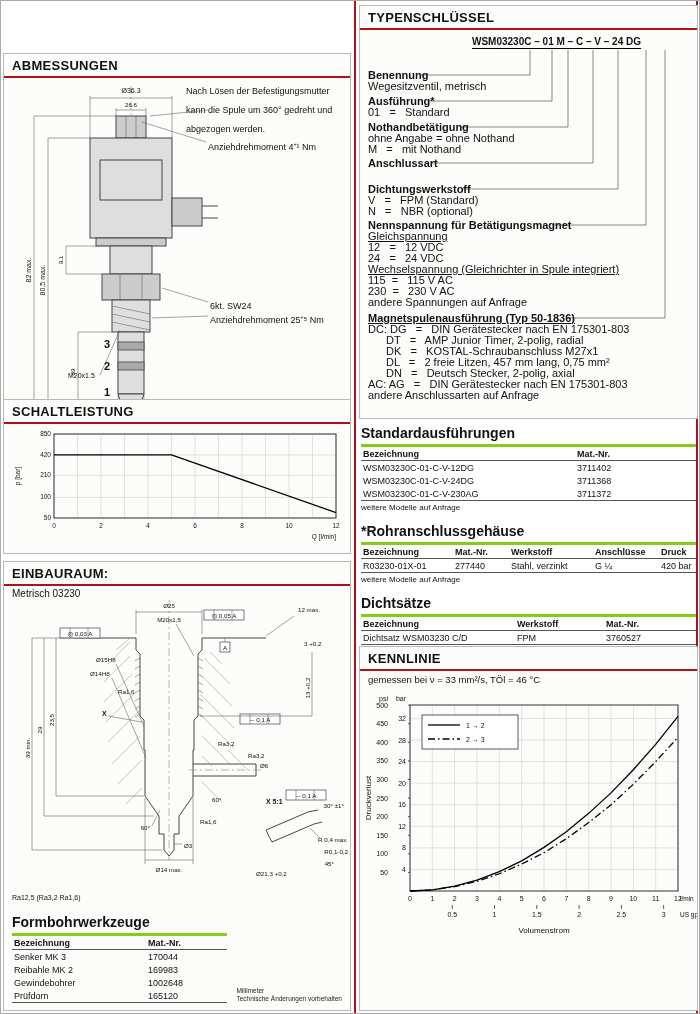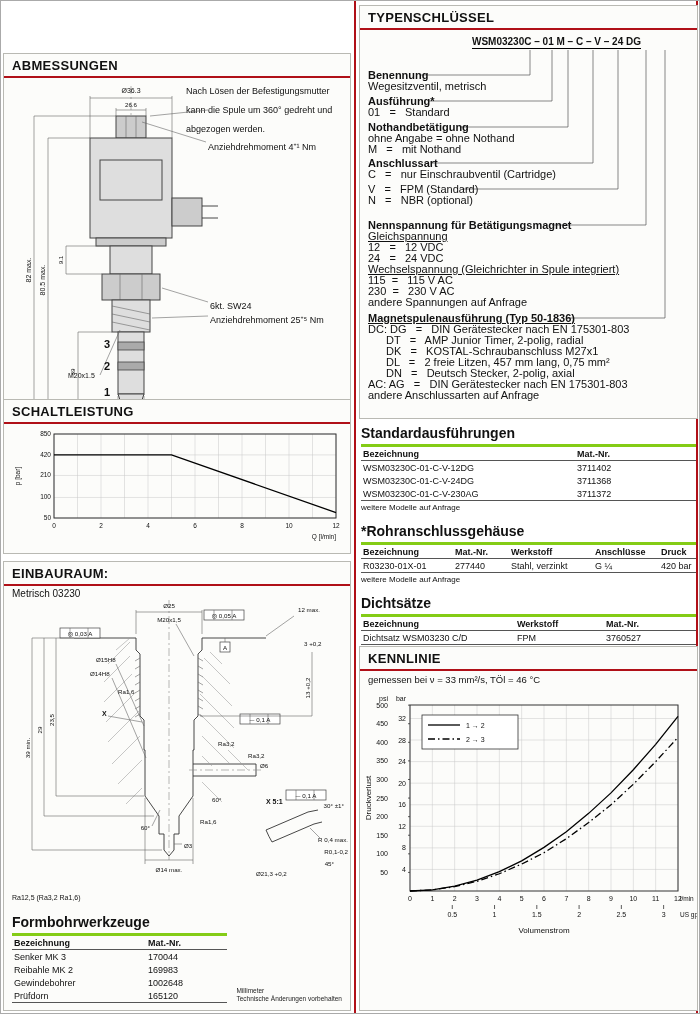--- a/index.html
+++ b/index.html
@@ -319,23 +319,23 @@
           <div class="typ-label">Ausführung*</div>
           <div class="typ-line">01   =   Standard</div>
         </div>
         <div class="typ-row" style="top: 116px;">
           <div class="typ-label">Nothandbetätigung</div>
           <div class="typ-line">ohne Angabe = ohne Nothand</div>
           <div class="typ-line">M   =   mit Nothand</div>
         </div>
         <div class="typ-row" style="top: 152px;">
           <div class="typ-label">Anschlussart</div>
-          <div class="typ-line">C   =   nur Einschraubventil (Cartridge)</div>
         </div>
         <div class="typ-row" style="top: 178px;">
+          <div class="typ-label">Dichtungswerkstoff</div>
           <div class="typ-line">V   =   FPM (Standard)</div>
           <div class="typ-line">N   =   NBR (optional)</div>
         </div>
         <div class="typ-row" style="top: 214px;">
           <div class="typ-label">Nennspannung für Betätigungsmagnet</div>
           <div class="typ-line u">Gleichspannung</div>
           <div class="typ-line">12   =   12 VDC</div>
           <div class="typ-line">24   =   24 VDC</div>
           <div class="typ-line u">Wechselspannung (Gleichrichter in Spule integriert)</div>
           <div class="typ-line">115  =   115 V AC</div>

